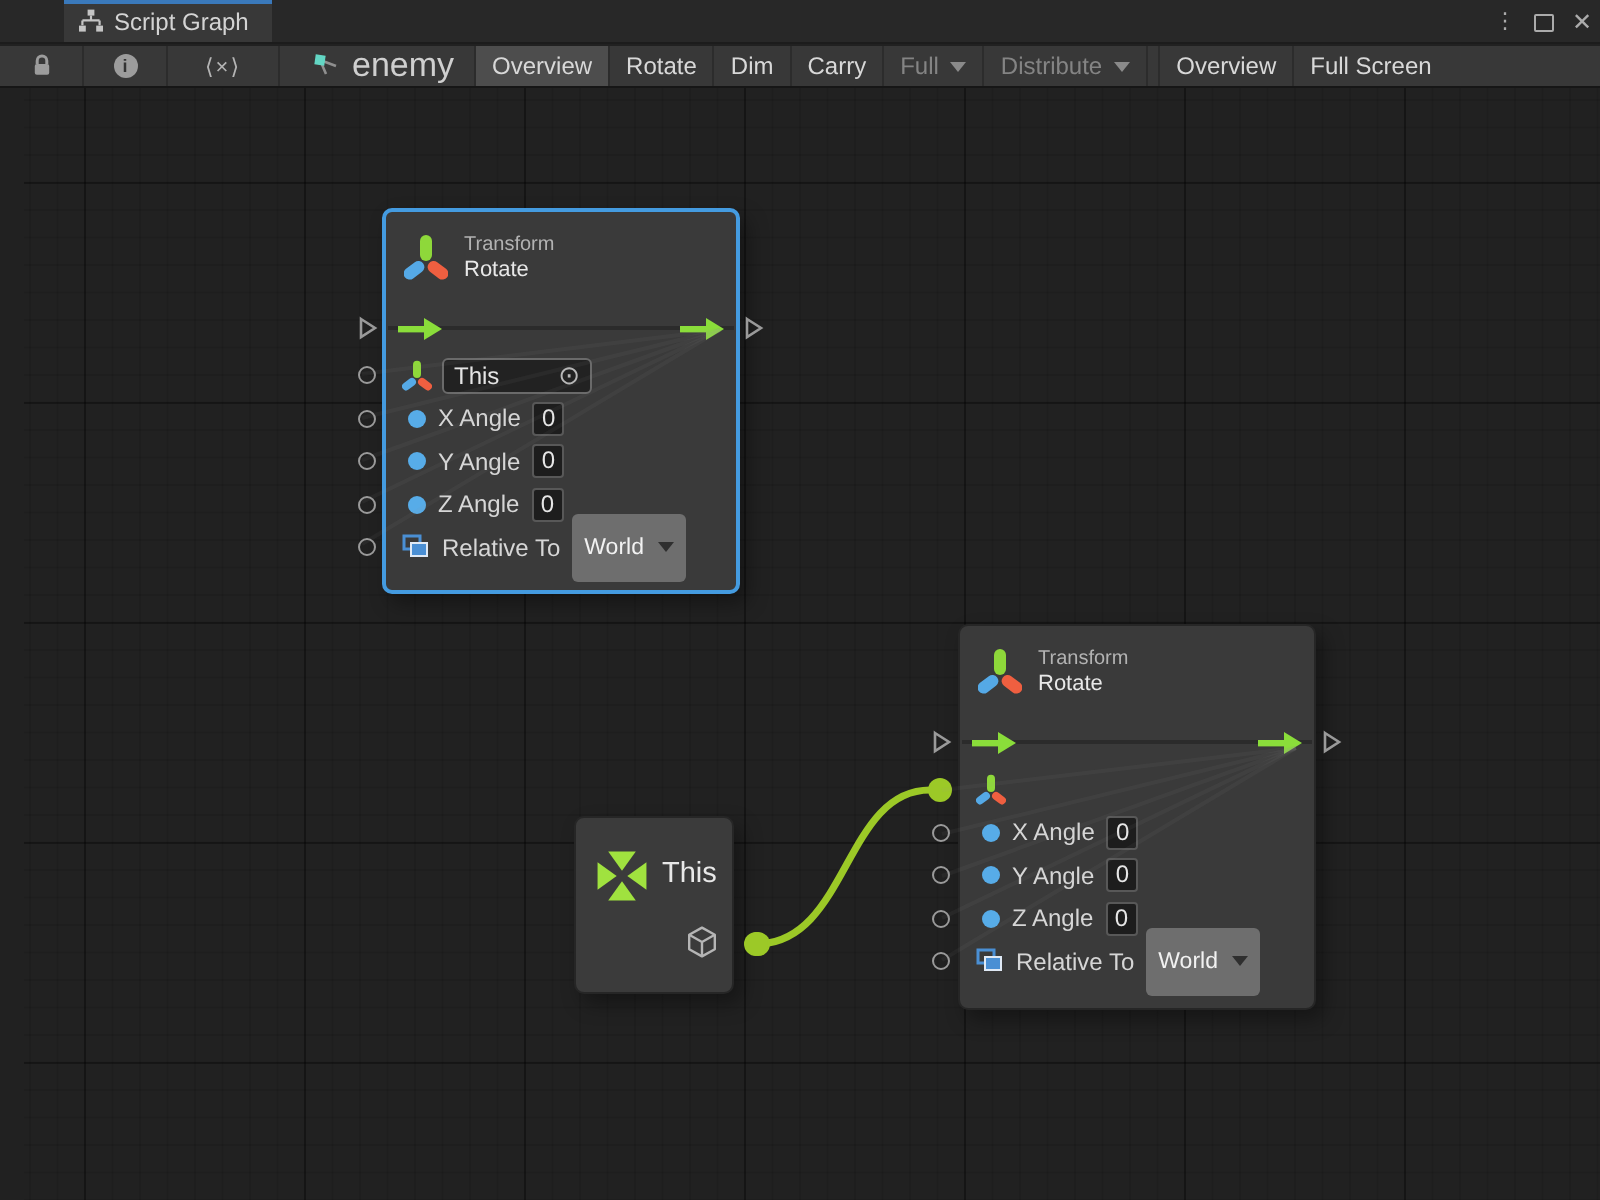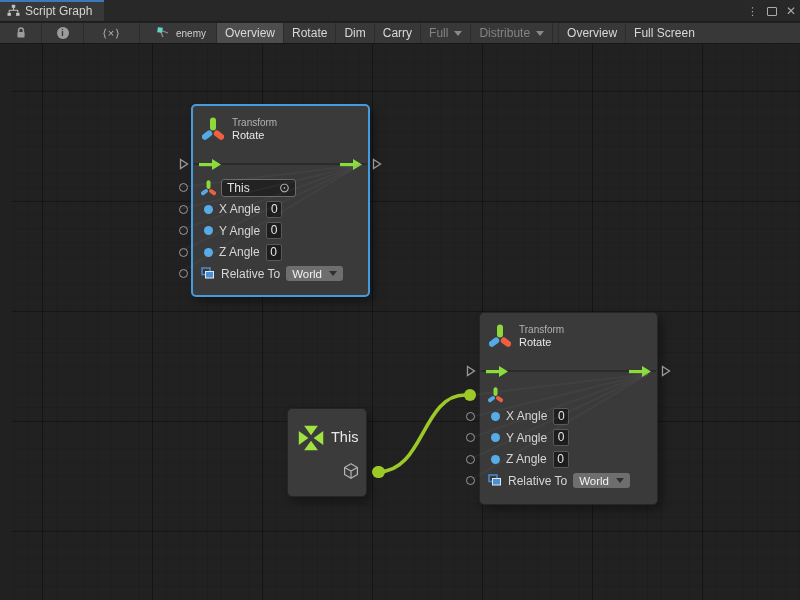--- a/index.html
+++ b/index.html
@@ -4,41 +4,41 @@
 <style>
   * { box-sizing: border-box; margin: 0; padding: 0; }
   html,body { width:800px; height:600px; overflow:hidden; background:#212121;
     font-family:"Liberation Sans", sans-serif; -webkit-font-smoothing:antialiased; }
   .window { position:relative; width:800px; height:600px; background:#212121; }
 
   
   .tabbar { position:absolute; left:0; top:0; width:800px; height:22px; background:#282828;
     border-bottom:1px solid #1c1c1c; display:flex; align-items:stretch; }
   .tab { position:relative; width:104px; background:#383838; display:flex; align-items:center;
-    gap:5px; padding-left:7px; }
+    gap:5px; padding-left:7px;margin-left:32px; }
   .tab::before { content:""; position:absolute; left:0; top:0; right:0; height:2px; background:#3a79bb; }
   .tab-title { font-size:12px; color:#d4d4d4; white-space:nowrap; }
   .win-controls { position:absolute; right:4px; top:0; height:22px; display:flex; align-items:center; gap:9px; }
   .wc { color:#ababab; font-size:12px; line-height:22px; text-align:center; cursor:default; }
   .wc-kebab { font-size:11px; letter-spacing:0; }
   .wc-max { width:10px; height:9px; border:1.4px solid #ababab; border-radius:1px; }
 
   
   .toolbar { position:absolute; left:0; top:23px; width:800px; height:21px; background:#383838;
     border-bottom:1px solid #161616; display:flex; align-items:stretch; font-size:12px; color:#d8d8d8; }
   .tbtn { display:flex; align-items:center; justify-content:center; padding:0 8px;
     border-right:1px solid #2c2c2c; white-space:nowrap; }
   .tbtn.icon-btn { width:42px; }
   .tbtn.active { background:#4d4d4d; }
   .tbtn.disabled { color:#848484; }
   .lock-svg, .info-circle { display:block; }
   .info-circle { width:12px; height:12px; border-radius:50%; background:#9c9c9c; color:#333;
     font-size:9px; font-weight:bold; text-align:center; line-height:12px; }
   .code-glyph { color:#b4b4b4; font-size:11px; letter-spacing:1px; }
-  .graph-ref { display:flex; align-items:center; gap:5px; padding:0 10px 0 16px; font-size:10px; color:#cfcfcf; }
+  .graph-ref { display:flex; align-items:center; gap:5px; padding:0 10px 0 16px; font-size:17px; color:#cfcfcf; }
   .zoom-group { display:flex; align-items:center; gap:8px; padding:0 10px 0 36px; }
   .zoom-label { font-size:11.5px; color:#cfcfcf; }
   .slider { position:relative; width:84px; height:21px; }
   .slider-track { position:absolute; left:0; right:0; top:10px; height:1.5px; background:#6a6a6a; }
   .slider-handle { position:absolute; right:-2px; top:4.5px; width:12px; height:12px; border-radius:50%; background:#989898; }
   .zoom-value { font-size:11px; color:#cfcfcf; padding-right:6px; }
   .caret { width:0; height:0; border-left:4.5px solid transparent; border-right:4.5px solid transparent;
     border-top:5px solid #8a8a8a; margin-left:6px; }
   .gap-before { margin-left:5px; border-left:1px solid #2c2c2c; }
 
@@ -65,21 +65,21 @@
   .flow-arrow.in { left:6px; } .flow-arrow.out { right:5px; }
   .u-row { position:relative; height:21.5px; display:flex; align-items:center; padding:0 8px; }
   .row-label { font-size:12px; color:#d6d6d6; margin-left:6px; white-space:nowrap; }
   .dot-port { width:9px; height:9px; border-radius:50%; background:#57ace8; margin-left:3px; flex:0 0 auto; }
   .value-box { margin-left:6px; min-width:16px; height:17px; background:#1d1d1d; border:1px solid #585858;
     border-radius:2px; color:#e6e6e6; font-size:12px; text-align:center; line-height:15px; padding:0 3px; }
   .this-field { margin-left:5px; width:75px; height:18px; background:#222; border:1px solid #6a6a6a;
     border-radius:3px; display:flex; align-items:center; padding:0 5px; }
   .this-field-value { flex:1; font-size:12px; color:#e4e4e4; }
   .picker-glyph { font-size:13px; color:#b9b9b9; line-height:1; }
-  .dropdown { margin-left:6px; height:15px; background:#6e6e6e; border-radius:3px; display:flex;
+  .dropdown { margin-left:6px; height:34px; background:#6e6e6e; border-radius:3px; display:flex;
     align-items:center; padding:0 6px; }
   .dropdown-value { font-size:11.5px; color:#f2f2f2; }
   .dropdown .caret { border-top-color:#2f2f2f; margin-left:7px; border-left-width:4px; border-right-width:4px; }
   .mini-ticon { flex:0 0 auto; }
 
   
   .cport { position:absolute; left:-14.5px; top:50%; margin-top:-4.5px; width:9px; height:9px;
     border:1.5px solid #9a9a9a; border-radius:50%; background:transparent; }
   .cport.filled-green { left:-16px; margin-top:-5.5px; width:12px; height:12px; border:none; background:#9cc927; }
   .tri-port { position:absolute; top:7px; }

